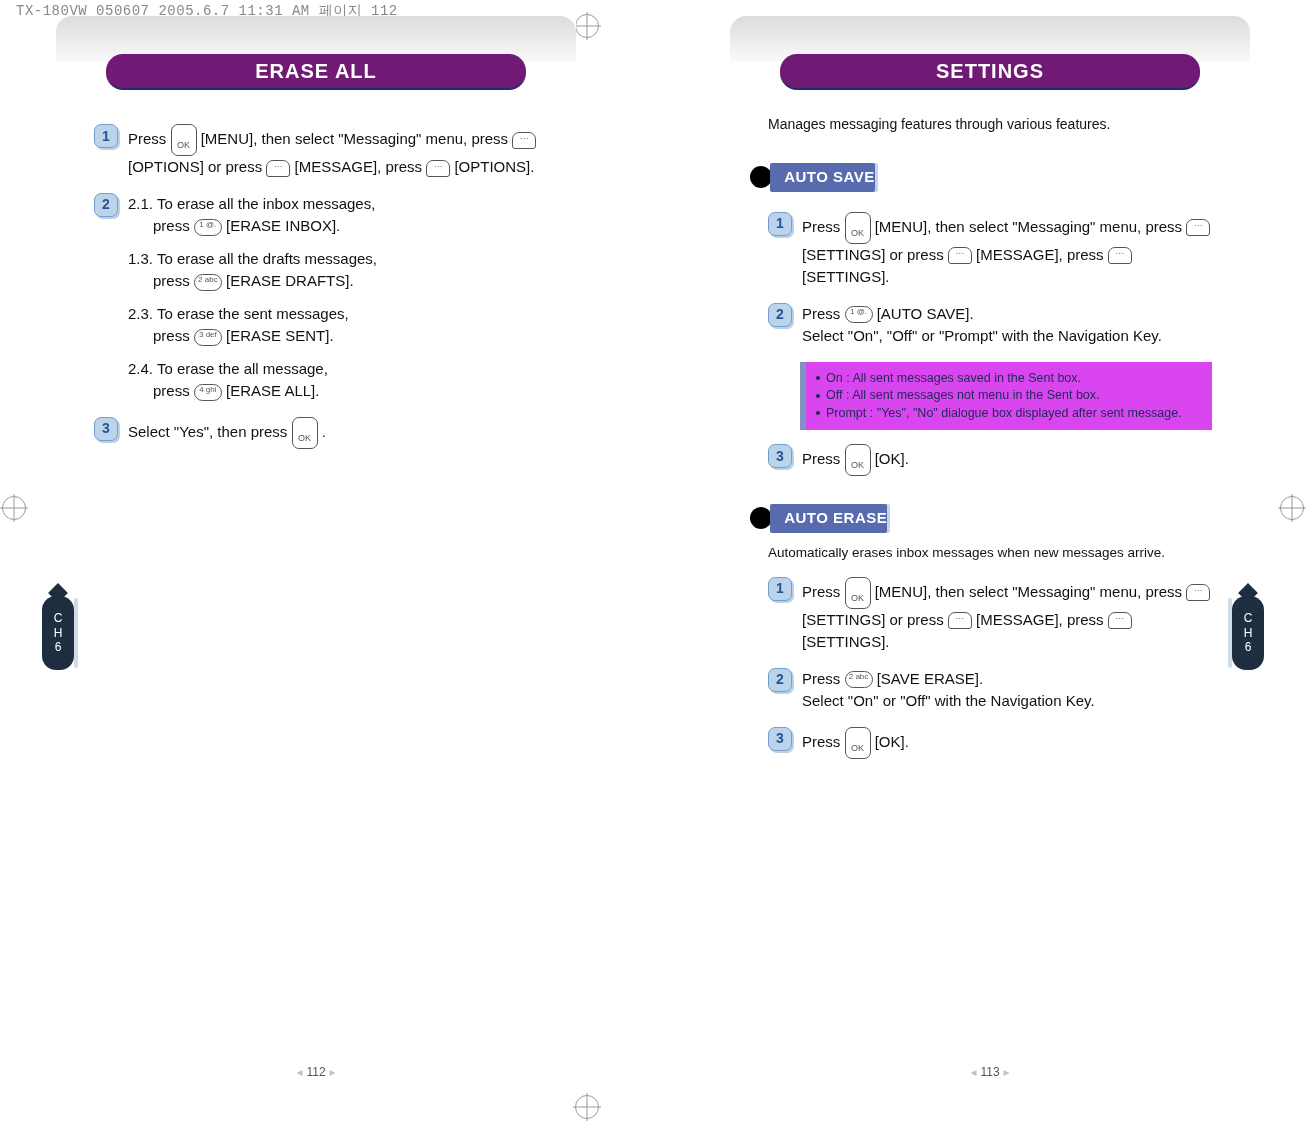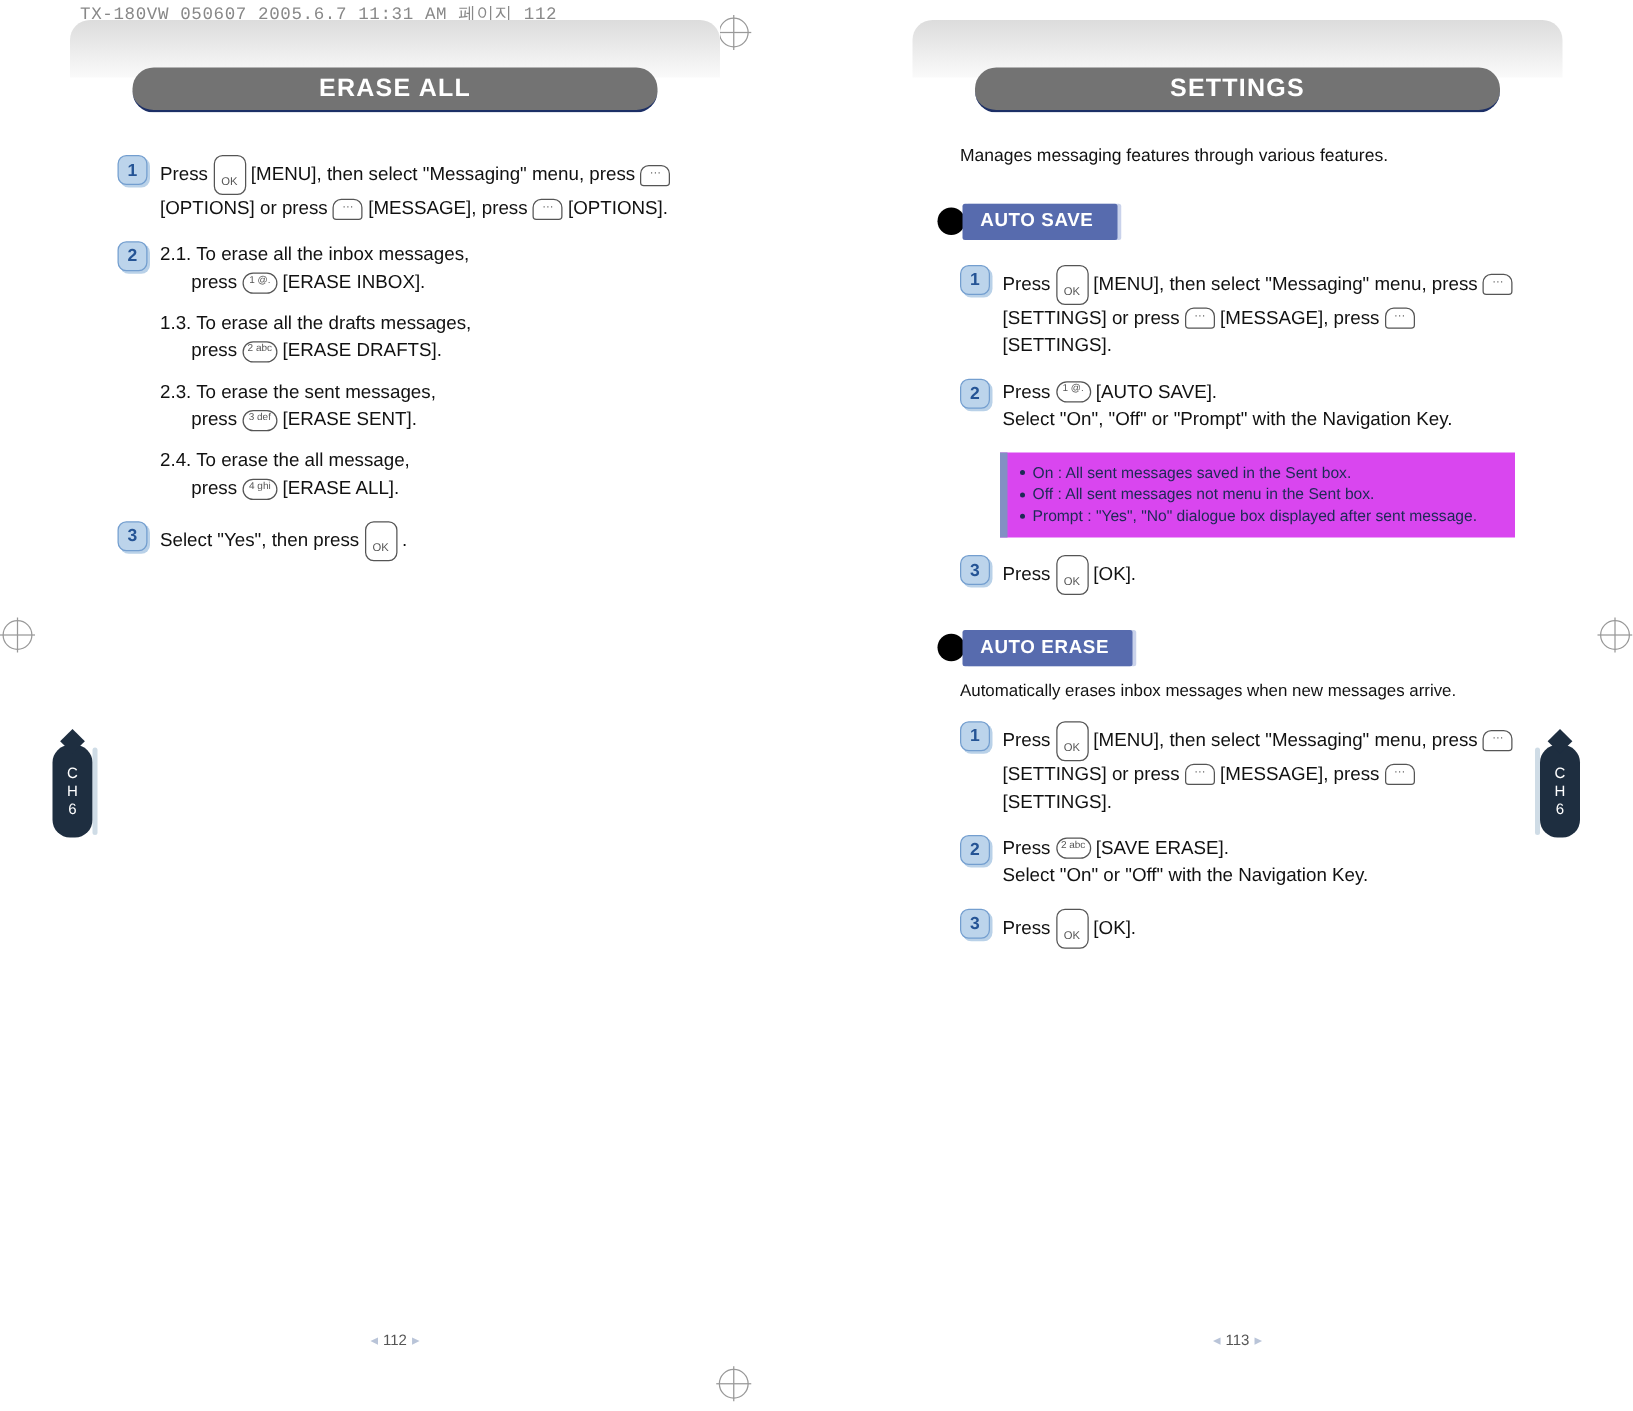--- a/index.html
+++ b/index.html
@@ -1,57 +1,57 @@
 <!DOCTYPE html>
 <html><head>
 <meta charset="utf-8">
 <style>
   html,body{margin:0;padding:0;background:#fff;}
   body{width:1306px;height:1129px;font-family:Arial,Helvetica,sans-serif;color:#222;position:relative;}
 
-  .filepath{position:absolute;top:2px;left:16px;font-family:"Courier New",monospace;font-size:14px;color:#888;letter-spacing:.5px;margin-left:48px;}
+  .filepath{position:absolute;top:2px;left:16px;font-family:"Courier New",monospace;font-size:14px;color:#888;letter-spacing:.5px;}
 
   .crop-top{position:absolute;top:12px;left:573px;width:28px;height:28px;}
   .crop-left{position:absolute;top:494px;left:0;width:28px;height:28px;}
   .crop-right{position:absolute;top:494px;right:0;width:28px;height:28px;}
   .crop-bottom{position:absolute;bottom:8px;left:573px;width:28px;height:28px;}
   .cross{position:absolute;inset:0;}
   .cross:before,.cross:after{content:"";position:absolute;background:#999;}
   .cross:before{left:0;right:0;top:50%;height:1px;transform:translateY(-.5px);}
   .cross:after{top:0;bottom:0;left:50%;width:1px;transform:translateX(-.5px);}
   .circ{position:absolute;top:50%;left:50%;width:22px;height:22px;border:1px solid #999;border-radius:50%;transform:translate(-50%,-50%);}
 
   .spread{position:absolute;top:16px;left:56px;right:56px;bottom:40px;}
   .page{position:absolute;top:0;bottom:0;width:520px;background:#fff;}
   .page.left{left:0;}
   .page.right{right:0;}
 
   .grad{height:46px;border-radius:16px 16px 0 0;background:linear-gradient(180deg,#dcdcdc 0%,#fafafa 100%);}
   .titlebar{position:relative;height:40px;margin-top:-12px;}
-  .title-pill{position:absolute;left:50px;right:50px;bottom:0;height:34px;border-radius:17px;background:#737373;border-bottom:2px solid #1c2f66;display:flex;align-items:center;justify-content:center;}
+  .title-pill{position:absolute;left:50px;right:50px;bottom:0;height:34px;border-radius:17px;background:#701a75;border-bottom:2px solid #1c2f66;display:flex;align-items:center;justify-content:center;}
   .title-pill span{color:#fff;font-weight:bold;letter-spacing:1px;font-size:20px;}
 
   .content{padding:20px 38px;font-size:15px;line-height:1.5;color:#111;}
   .lead{font-size:14px;margin:4px 0 14px 0;}
 
   .step{display:flex;margin:14px 0;}
   .badge{width:24px;height:24px;margin-right:10px;flex:0 0 auto;position:relative;}
   .bd-back{position:absolute;left:2px;top:2px;right:-2px;bottom:-2px;background:#b9d1e8;border-radius:7px;}
   .bd-front{position:absolute;inset:0;background:#bcd4eb;border:1px solid #739ecf;border-radius:7px;display:flex;align-items:center;justify-content:center;font-weight:bold;color:#255495;font-size:14px;}
   .step .txt{flex:1;}
   .sub{margin-top:10px;}
 
   .okicon,.softicon,.numicon{display:inline-block;vertical-align:middle;border:1px solid #555;color:#555;font-size:9px;line-height:1;font-family:Arial;}
   .okicon{width:24px;height:14px;border-radius:7px;text-align:center;padding-top:16px;}
   .softicon{width:22px;height:14px;border-radius:7px 7px 3px 3px;text-align:center;padding-top:1px;}
   .numicon{width:26px;height:14px;border-radius:9px;text-align:center;padding-top:1px;font-size:8px;}
 
   .section-chip{display:inline-block;position:relative;margin:14px 0 6px -18px;}
   .chip-dot{display:inline-block;width:22px;height:22px;background:#000;border-radius:50%;vertical-align:middle;}
-  .chip-body{display:inline-block;vertical-align:middle;margin-left:-6px;padding:3px 19px 3px 14px;background:#576bae;color:#fff;font-weight:bold;font-size:15px;letter-spacing:.5px;border-radius:2px;box-shadow:3px 0 0 #c9d2eb;}
+  .chip-body{display:inline-block;vertical-align:middle;margin-left:-6px;padding:3px 0 3px 14px;background:#576bae;color:#fff;font-weight:bold;font-size:15px;letter-spacing:.5px;border-radius:2px;box-shadow:3px 0 0 #c9d2eb;}
   .section-sub{font-size:13.5px;margin:4px 0 8px;color:#111;}
 
   .note{margin:8px 0 12px 32px;border-left:6px solid #8290c3;background:#d946ef;padding:8px 10px;font-size:12.5px;color:#1c2a55;line-height:1.4;}
   .note .b{display:inline-block;width:4px;height:4px;border-radius:50%;background:#1c2a55;margin-right:6px;vertical-align:middle;}
 
   .sidetab{position:absolute;top:580px;width:32px;height:74px;}
   .sidetab.left{left:-14px;}
   .sidetab.right{right:-14px;}
   .st-body{width:100%;height:100%;background:#1e2e40;border-radius:14px;display:flex;flex-direction:column;align-items:center;justify-content:center;color:#fff;font-size:12px;line-height:1.2;}
   .st-arrow{position:absolute;top:-10px;left:50%;width:14px;height:14px;background:#1e2e40;transform:translateX(-50%) rotate(45deg);}

